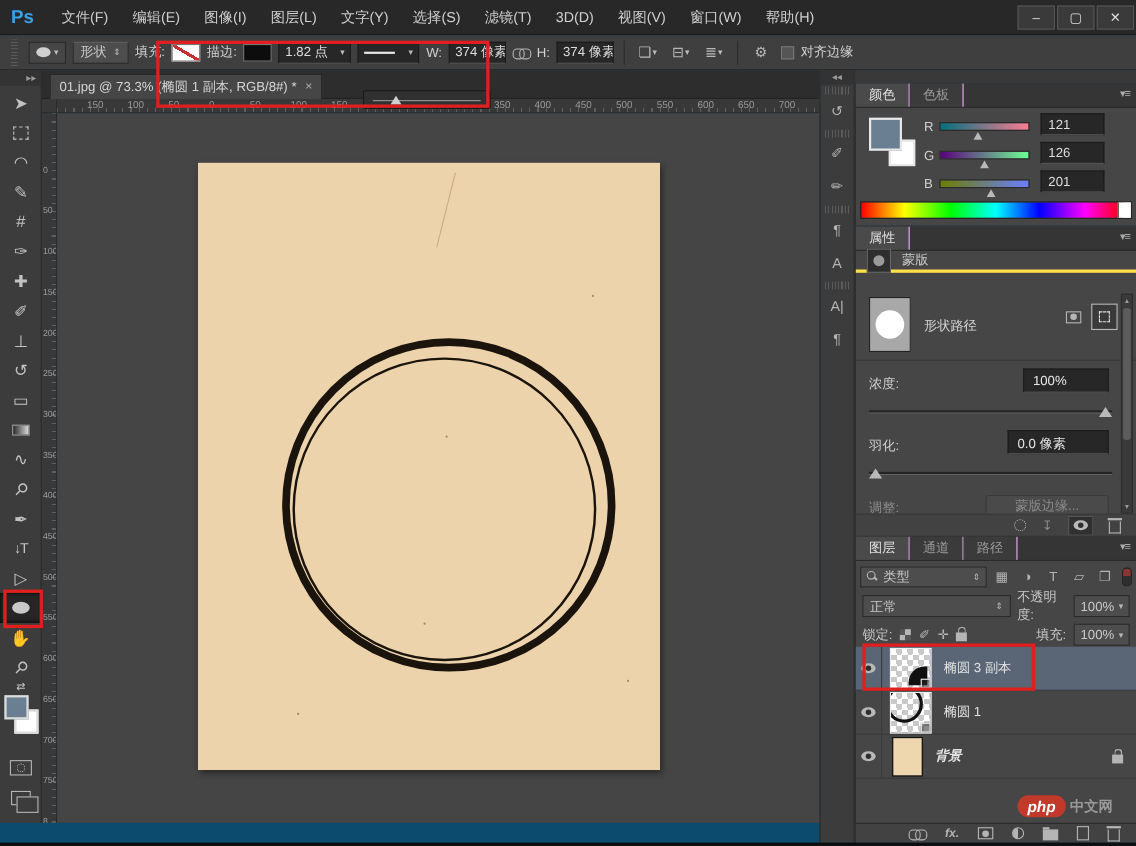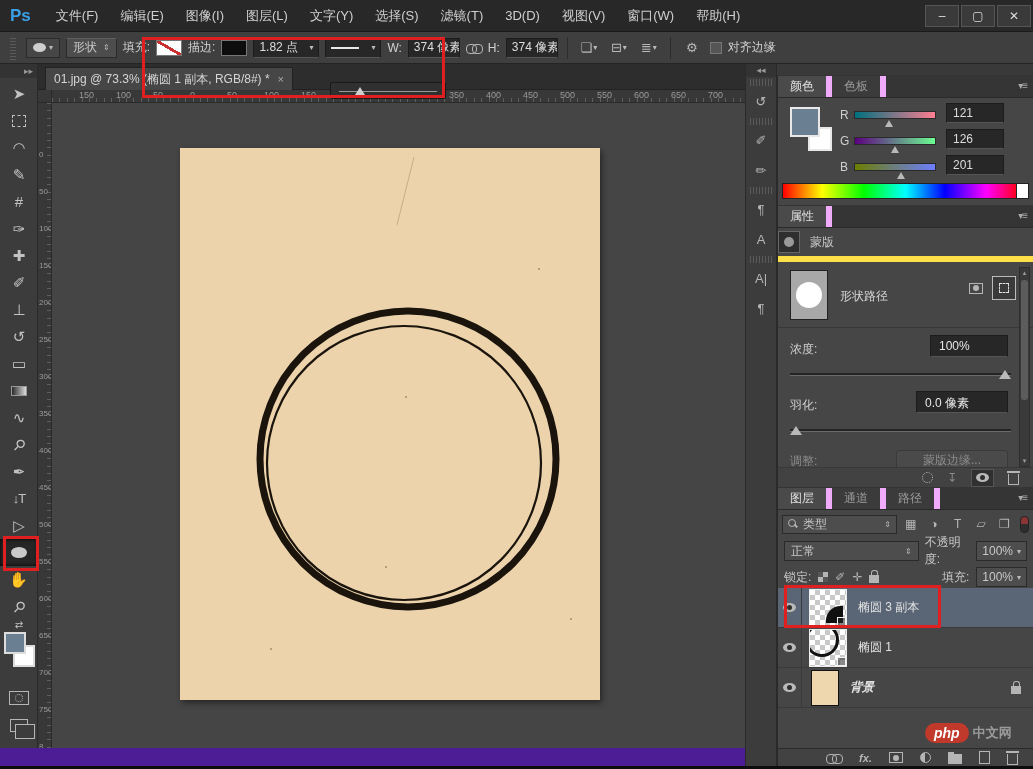--- a/index.html
+++ b/index.html
@@ -1,17 +1,17 @@
 <!DOCTYPE html>
 <html><head>
 <meta charset="utf-8">
 <style>
   *{margin:0;padding:0;box-sizing:border-box;font-family:"Liberation Sans","DejaVu Sans",sans-serif;}
   body{background:#222;}
-  .app{position:relative;width:1033px;height:769px;background:#4c1d95;overflow:hidden;color:#c8c8c8;font-size:12px;}
+  .app{position:relative;width:1033px;height:769px;background:#0c4a6e;overflow:hidden;color:#c8c8c8;font-size:12px;}
   .ab{position:absolute;}
 
   
   #menubar{left:0;top:0;width:1033px;height:32px;background:#282828;border-bottom:1px solid #1a1a1a;display:flex;align-items:center;}
   .ps-logo{color:#3aa0e8;font-weight:bold;font-size:17px;margin:0 14px 0 10px;}
   .menu-item{padding:0 11px;font-size:13px;color:#cfcfcf;line-height:32px;cursor:default;}
   .win-controls{margin-left:auto;display:flex;}
   .win-btn{width:34px;height:22px;margin-right:2px;border:1px solid #555;background:#3a3a3a;color:#ddd;font-size:12px;text-align:center;line-height:20px;}
 
   
@@ -76,21 +76,21 @@
   
   #dock{left:745px;top:64px;width:32px;height:702px;background:#3c3c3c;border-left:1px solid #2a2a2a;border-right:1px solid #2a2a2a;}
   #dock .collapse{height:13px;background:#333;color:#9a9a9a;font-size:9px;text-align:center;line-height:13px;}
   .dock-grip{height:7px;background:repeating-linear-gradient(90deg,#5a5a5a 0 1px,transparent 1px 3px);margin:2px 4px 0 4px;}
   .dock-ic{height:30px;display:flex;align-items:center;justify-content:center;color:#b5b5b5;font-size:13px;}
   #panel-top-strip{left:777px;top:64px;width:256px;height:11px;background:#393939;}
 
   
   .panel{background:#464646;border-left:1px solid #2a2a2a;}
   .ptabs{height:23px;background:#353535;display:flex;align-items:flex-end;border-bottom:1px solid #2a2a2a;position:relative;}
-  .ptab{height:21px;padding:0 12px;line-height:21px;font-size:12px;color:#9a9a9a;background:#3b3b3b;border-right:6px solid #f0abfc;}
+  .ptab{height:21px;padding:0 12px;line-height:21px;font-size:12px;color:#9a9a9a;background:#3b3b3b;border-right:1px solid #f0abfc;}
   .ptab.on{background:#4a4a4a;color:#e0e0e0;}
   .pmenu{position:absolute;right:6px;top:5px;color:#aaa;font-size:10px;letter-spacing:-1px;}
 
   
   #color-panel{left:777px;top:75px;width:256px;height:130px;}
   .cswatch-fg{position:absolute;left:12px;top:32px;width:30px;height:30px;background:#6b7f93;border:2px solid #e8e8e8;z-index:2;}
   .cswatch-bg{position:absolute;left:30px;top:52px;width:24px;height:24px;background:#fff;border:2px solid #e8e8e8;}
   .crow{position:absolute;left:62px;height:20px;display:flex;align-items:center;}
   .crow .lbl{width:14px;color:#cfcfcf;font-size:12px;}
   .ctrack{position:relative;width:82px;height:8px;border:1px solid #2a2a2a;}
@@ -98,21 +98,21 @@
   .tr-r{background:linear-gradient(90deg,#00707e,#ff7e92);}
   .tr-g{background:linear-gradient(90deg,#5c0080,#6cff92);}
   .tr-b{background:linear-gradient(90deg,#6c7e00,#6c7eff);}
   .cval{position:absolute;left:168px;width:58px;height:20px;background:#272727;border:1px solid #1c1c1c;border-bottom-color:#555;color:#ddd;padding:2px 6px;font-size:12px;}
   .spectrum{position:absolute;left:4px;right:4px;top:108px;height:16px;border:1px solid #222;
      background:linear-gradient(90deg,#f00,#ff0 16%,#0f0 33%,#0ff 50%,#00f 66%,#f0f 83%,#f00 97%,#fff 97%);}
   .spectrum .wchip{position:absolute;right:0;top:0;width:12px;height:100%;background:#fff;border-left:1px solid #222;}
 
   
   #props-panel{left:777px;top:205px;width:256px;height:282px;}
-  .mask-hdr{position:absolute;left:0;top:23px;width:100%;height:34px;border-bottom:6px solid #fde047;display:flex;align-items:center;gap:10px;}
+  .mask-hdr{position:absolute;left:0;top:23px;width:100%;height:20px;border-bottom:3px solid #fde047;display:flex;align-items:center;gap:10px;padding-left:10px;}
   .mask-ic-big{width:22px;height:22px;background:#2e2e2e;border:1px solid #666;display:flex;align-items:center;justify-content:center;}
   .mask-ic-big i{width:10px;height:10px;border-radius:50%;background:#9a9a9a;}
   .shape-row{position:absolute;left:0;top:57px;width:100%;height:66px;border-bottom:1px solid #383838;}
   .shape-thumb{position:absolute;left:12px;top:8px;width:38px;height:50px;background:#a8a8a8;border:1px solid #222;display:flex;align-items:center;justify-content:center;}
   .shape-thumb i{width:26px;height:26px;border-radius:50%;background:#fff;}
   .sp-btn{position:absolute;top:14px;width:24px;height:24px;display:flex;align-items:center;justify-content:center;color:#b5b5b5;font-size:13px;}
   .sp-btn.on{border:1px solid #bbb;background:#3a3a3a;}
   .prop-lbl{position:absolute;left:12px;font-size:12px;color:#cfcfcf;}
   .prop-val{position:absolute;background:#272727;border:1px solid #1c1c1c;border-bottom-color:#555;color:#e6e6e6;height:22px;padding:3px 8px;font-size:12px;}
   .hslider{position:absolute;left:12px;right:22px;height:3px;background:#242424;border-bottom:1px solid #6a6a6a;}

